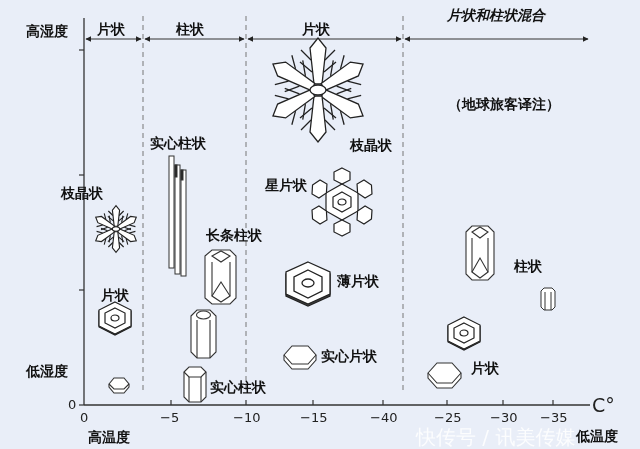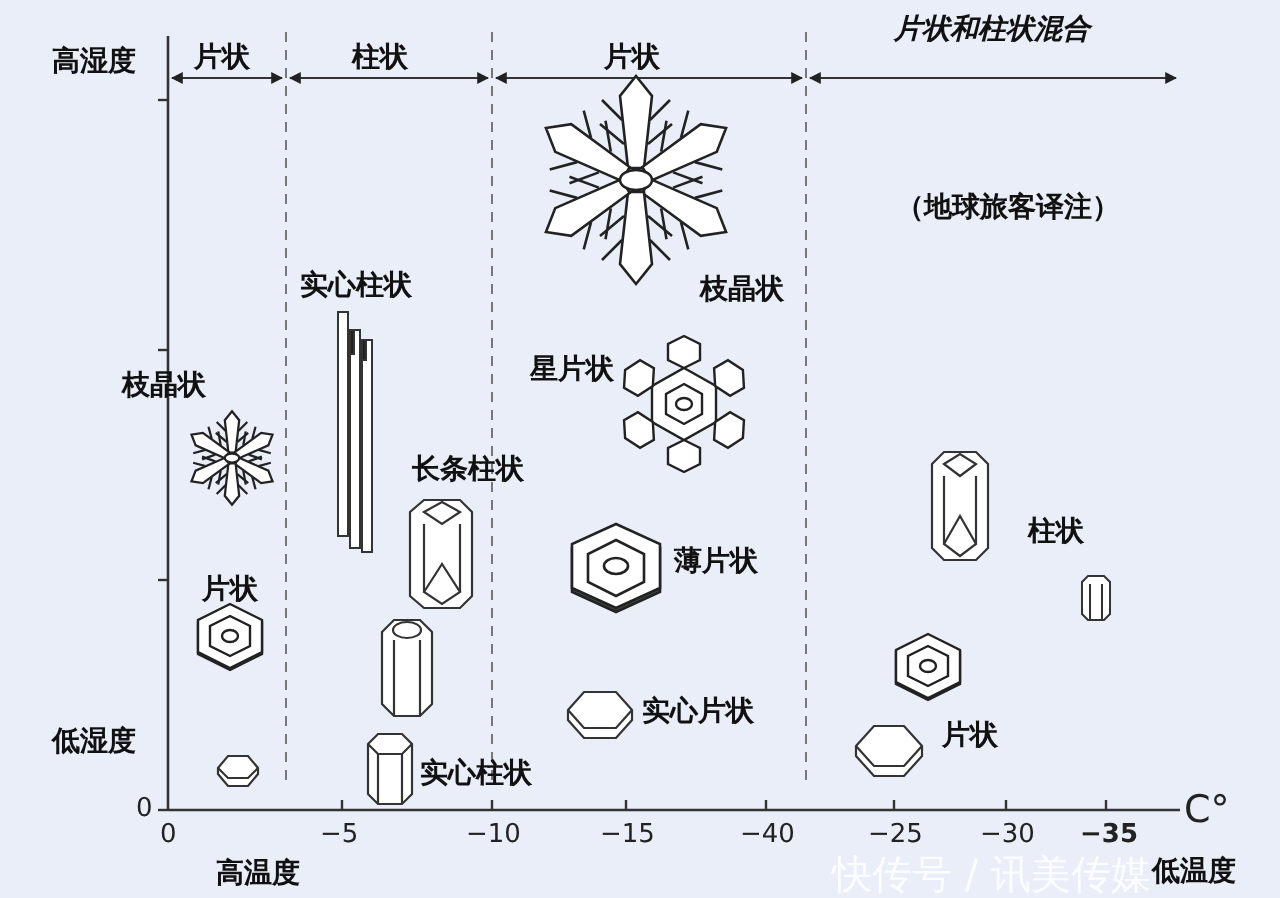--- a/index.html
+++ b/index.html
@@ -187,19 +187,19 @@
 <div class="lbl" style="left:514px;top:259px;">柱状</div>
 <div class="lbl" style="left:471px;top:361px;">片状</div>
 
 <div class="tick" style="left:80px;top:410px;">0</div>
 <div class="tick" style="left:160px;top:410px;">−5</div>
 <div class="tick" style="left:233px;top:410px;">−10</div>
 <div class="tick" style="left:300px;top:410px;">−15</div>
 <div class="tick" style="left:370px;top:410px;">−40</div>
 <div class="tick" style="left:434px;top:410px;">−25</div>
 <div class="tick" style="left:490px;top:410px;">−30</div>
-<div class="tick" style="left:540px;top:410px;font-weight:bold;">−35</div>
+<div class="tick" style="left:540px;top:410px;">−35</div>
 <div class="tick" style="left:592px;top:394px;font-size:19px;">C°</div>
 
-<div class="lbl" style="left:108px;top:430px;">高温度</div>
+<div class="lbl" style="left:88px;top:430px;">高温度</div>
 <div class="lbl" style="left:576px;top:429px;">低温度</div>
 
 <div class="wm" style="left:416px;top:424px;">快传号 / 讯美传媒</div>
 
 </body></html>

